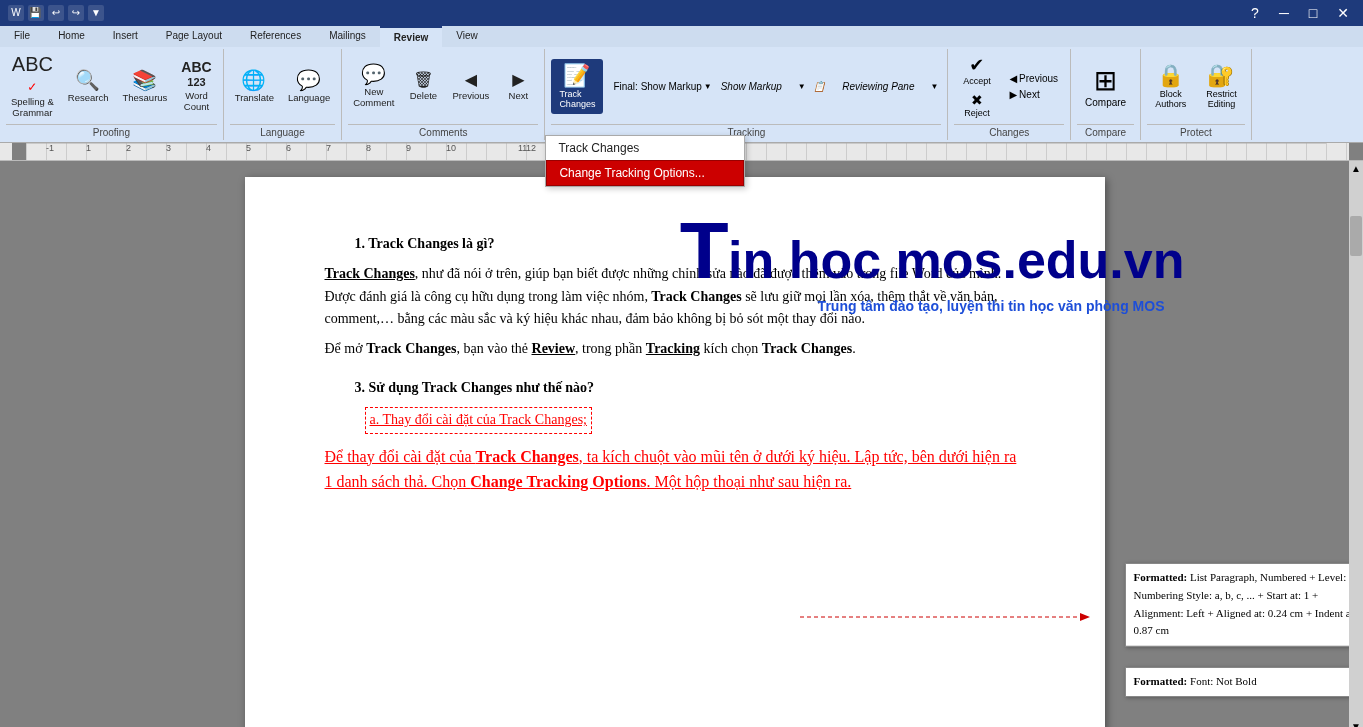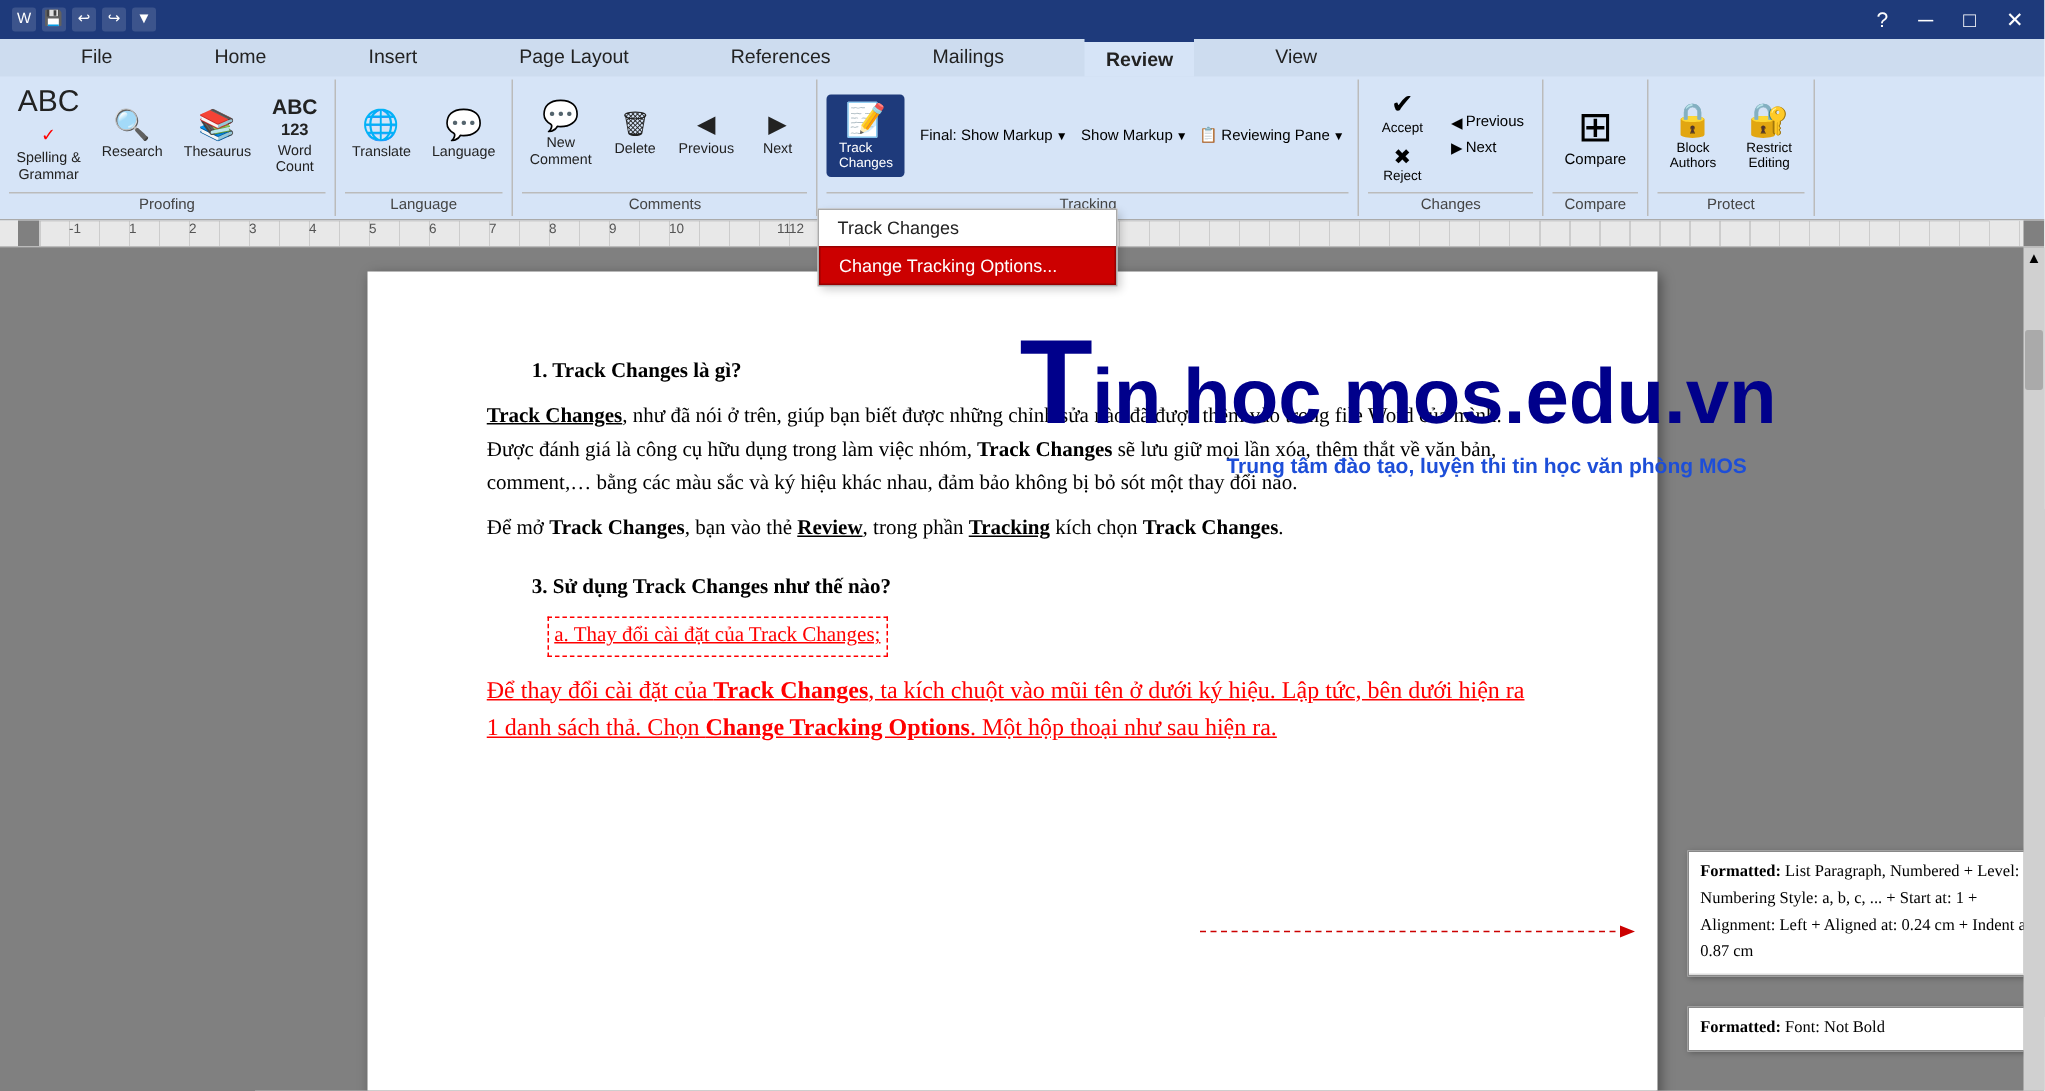--- a/index.html
+++ b/index.html
@@ -21,24 +21,23 @@
     .title-bar-right { display: flex; gap: 8px; }
     .title-btn { color: white; font-size: 14px; cursor: pointer; padding: 0 6px; }
     .quick-access { display: flex; gap: 4px; align-items: center; }
     .qa-icon { width: 16px; height: 16px; background: #fff2; border-radius: 2px; display: inline-block; font-size: 10px; color: white; text-align: center; line-height: 16px; }
 
     
     .ribbon { background: #d6e4f7; border-bottom: 1px solid #aaa; }
     .ribbon-tabs { display: flex; background: #cddcef; }
     .ribbon-tab {
       padding: 4px 14px;
-      font-size: 13px;
+      font-size: 10px;
       cursor: pointer;
       color: #222;
-      margin-left: 40px;
     }
     .ribbon-tab.active {
       background: #d6e4f7;
       border-top: 2px solid #1e3a7b;
       font-weight: bold;
     }
     .ribbon-content { display: flex; align-items: stretch; padding: 2px 0; min-height: 80px; }
     
     .ribbon-group {
       display: flex;
@@ -153,21 +152,21 @@
       align-items: center;
       gap: 2px;
       font-size: 10px;
       cursor: pointer;
       padding: 1px 4px;
       border-radius: 2px;
     }
 
     
     .tracking-subarea { display: flex; flex-direction: row; gap: 2px; }
-    .markup-row { display: flex; align-items: center; gap: 2px; font-size: 10px; cursor: pointer; padding: 1px 3px; border-radius: 2px; }
+    .markup-row { display: flex; align-items: center; gap: 16px; font-size: 10px; cursor: pointer; padding: 1px 3px; border-radius: 2px; font-style: italic; }
 
     .accept-reject-area { display: flex; flex-direction: column; gap: 2px; }
     .accept-btn, .reject-btn { display: flex; flex-direction: column; align-items: center; font-size: 10px; cursor: pointer; padding: 2px 6px; border-radius: 2px; min-width: 45px; }
 
     .changes-nav { display: flex; flex-direction: column; gap: 1px; }
     .nav-btn { font-size: 10px; cursor: pointer; padding: 2px 6px; border-radius: 2px; display: flex; align-items: center; gap: 2px; }
     .compare-big-btn { display: flex; flex-direction: column; align-items: center; font-size: 10px; cursor: pointer; padding: 3px 8px; border-radius: 2px; }
 
     .protect-area { display: flex; gap: 4px; align-items: center; }
     .protect-btn { display: flex; flex-direction: column; align-items: center; font-size: 10px; cursor: pointer; padding: 3px 8px; border-radius: 2px; min-width: 45px; text-align: center; }

